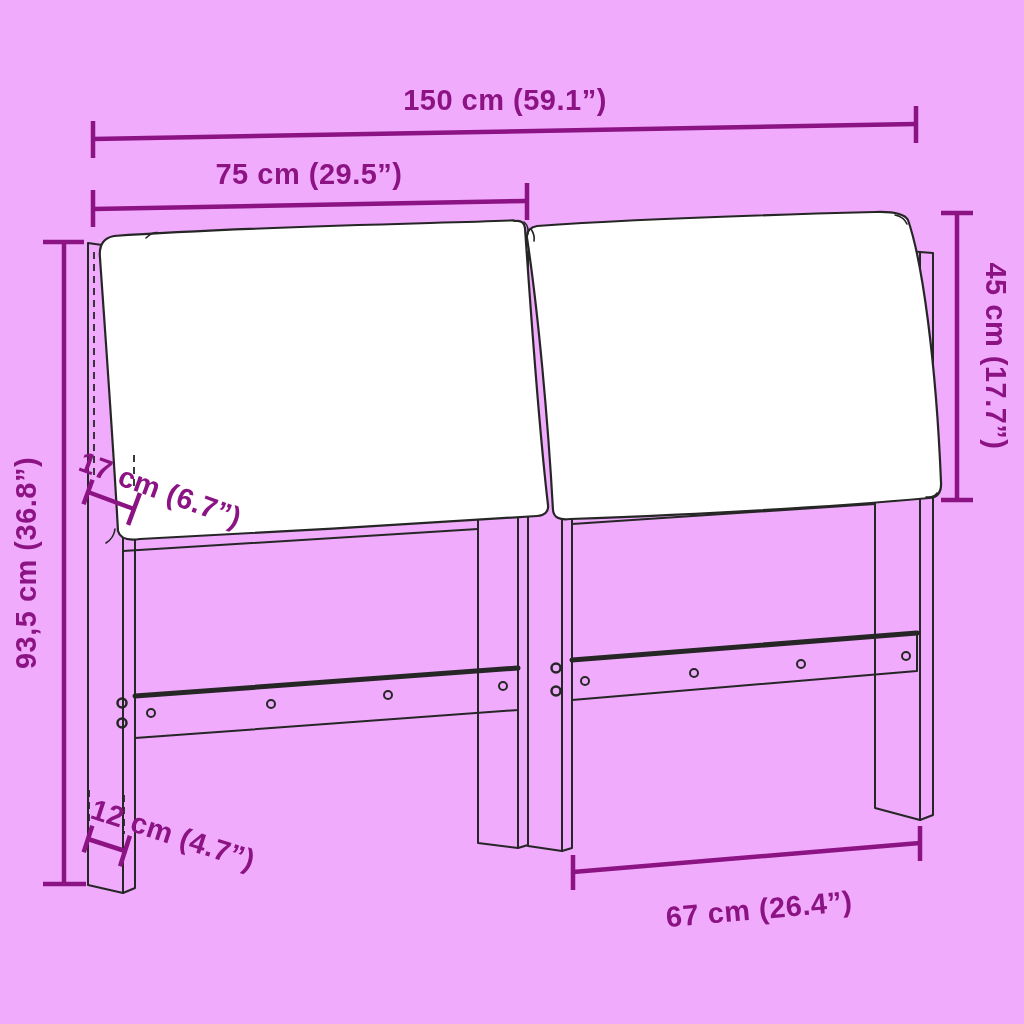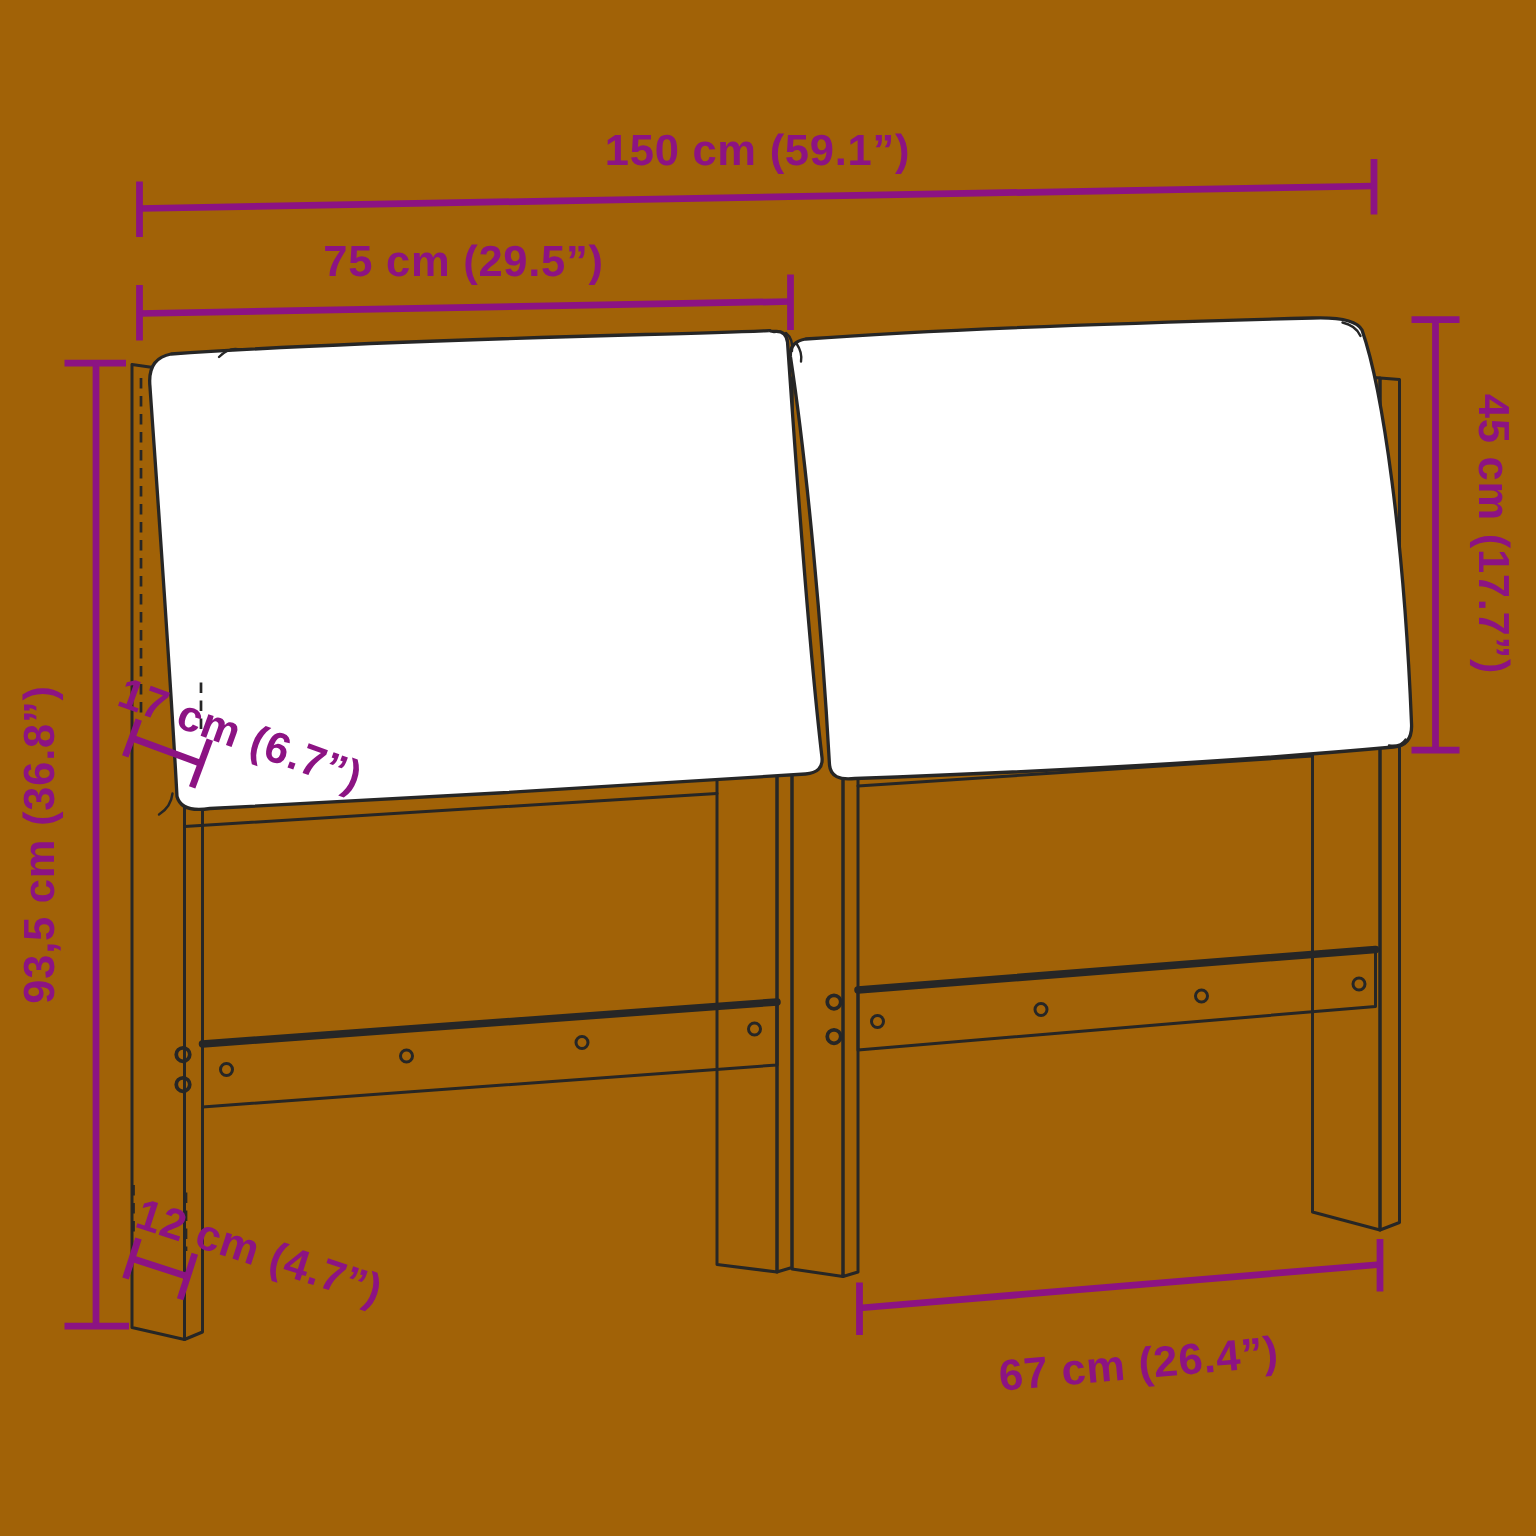--- a/index.html
+++ b/index.html
@@ -1,18 +1,18 @@
 <!DOCTYPE html>
 <html><head>
 <meta charset="utf-8">
 <style>
   html, body { margin: 0; padding: 0; background: #ffffff; }
   .stage {
     width: 1024px; height: 1024px; position: relative;
-    background: #a16207; overflow: hidden;
+    background: #f0abfc; overflow: hidden;
   }
   svg { display: block; }
   .dim-label {
     font-family: "Liberation Sans", sans-serif;
     font-weight: 700;
     font-size: 29px;
     letter-spacing: 0.5px;
   }
 </style>
 </head>

